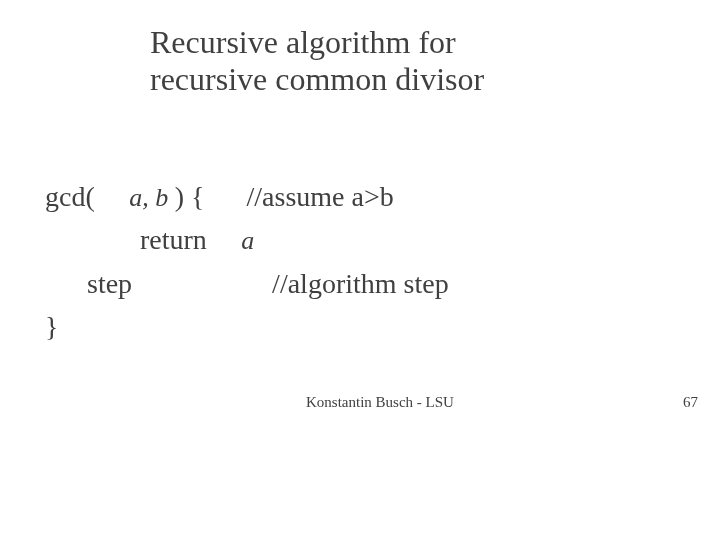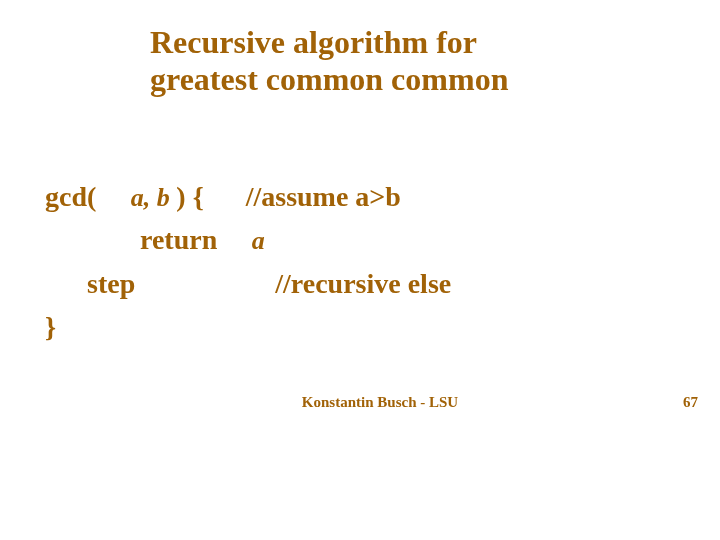--- a/index.html
+++ b/index.html
@@ -1,50 +1,50 @@
 <!DOCTYPE html>
 <html><head>
 <meta charset="utf-8">
 <style>
   * { margin: 0; padding: 0; box-sizing: border-box; }
   html, body { width: 720px; height: 540px; overflow: hidden; background: #fff; }
-  .slide { width: 720px; height: 412px; position: relative; font-family: "Comic Sans MS", "Comic Sans", cursive; color: #a16207; font-weight: bold; }
+  .slide { width: 720px; height: 412px; position: relative; font-family: "Comic Sans MS", "Comic Sans", cursive; color: #404040; }
   .title { position: absolute; top: 24px; left: 150px; width: 440px; font-size: 32px; line-height: 1.15; }
   .body { position: absolute; top: 175px; left: 45px; width: 620px; font-size: 28px; line-height: 1.55; }
   .row { white-space: nowrap; }
   .pad1 { display: inline-block; width: 42px; }
   .pad2 { display: inline-block; width: 95px; }
   .math { font-family: "Times New Roman", Times, serif; font-style: italic; font-size: 26px; margin-left: 28px; }
   .footer { position: absolute; bottom: 18px; width: 720px; font-family: "Times New Roman", Times, serif; font-size: 15px; }
   .footer-center { position: absolute; left: 0; right: 0; text-align: center; padding-left: 40px; }
   .footer-right { position: absolute; right: 22px; }
 </style>
 </head>
 <body>
 
 <div class="slide">
 
   <div class="title">
     <div>Recursive algorithm for</div>
-    <div>greatest common common</div>
+    <div>recursive common divisor</div>
   </div>
 
   <div class="body">
 
     <div class="row">
       <span>gcd(</span><span class="math"> a, b </span><span>) {</span>&nbsp;&nbsp;&nbsp;&nbsp;&nbsp;&nbsp;<span>//assume a&gt;b</span>
     </div>
 
 
     <div class="row">
       <span class="pad2"></span><span>return</span><span class="math"> a</span>
     </div>
 
     <div class="row">
-      <span class="pad1"></span><span>step</span>&nbsp;&nbsp;&nbsp;&nbsp;&nbsp;&nbsp;&nbsp;&nbsp;&nbsp;&nbsp;&nbsp;&nbsp;&nbsp;&nbsp;&nbsp;&nbsp;&nbsp;&nbsp;&nbsp;&nbsp;<span>//recursive else</span>
+      <span class="pad1"></span><span>step</span>&nbsp;&nbsp;&nbsp;&nbsp;&nbsp;&nbsp;&nbsp;&nbsp;&nbsp;&nbsp;&nbsp;&nbsp;&nbsp;&nbsp;&nbsp;&nbsp;&nbsp;&nbsp;&nbsp;&nbsp;<span>//algorithm step</span>
     </div>
 
 
     <div class="row">
       <span>}</span>
     </div>
 
   </div>
 
   <div class="footer">

